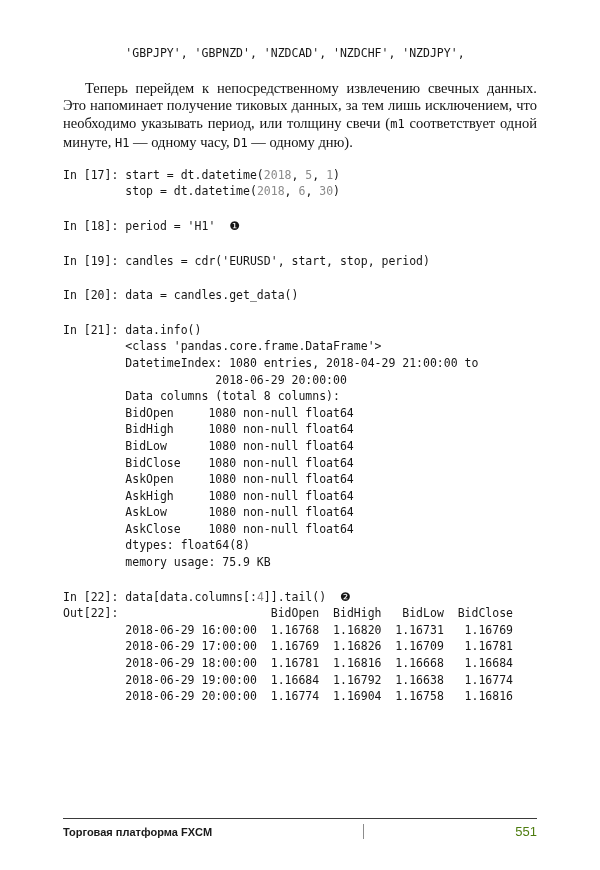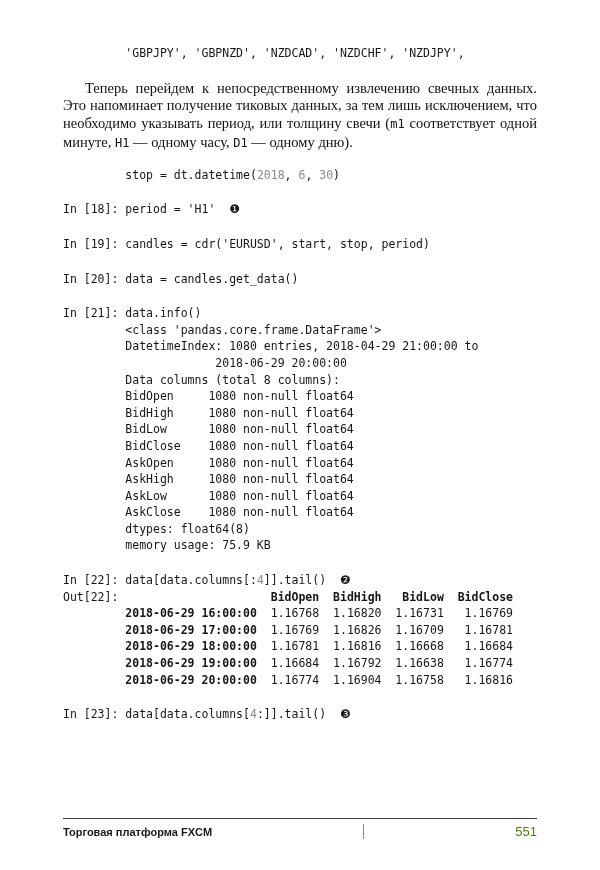--- a/index.html
+++ b/index.html
@@ -12,21 +12,21 @@
   .page { padding:45px 63px 0 63px; }
 
   .code {
     font-family:"DejaVu Sans Mono", monospace;
     font-size:11.5px; line-height:16.6px;
     white-space:pre; color:#161616;
     margin-bottom:18px;
   }
   .cl { min-height:16.6px; }
   .n { color:#8a8a8a; }          
-  .b { font-weight:bold; }       
+  .b { font-weight:normal; }       
   .call {                        
     font-family:"DejaVu Sans", sans-serif;
     font-size:12px;
   }
 
   .para {
     font-size:14.5px; line-height:17.8px;
     text-align:justify; text-indent:22px;
     color:#111; margin:12px 0 14px 0;
   }
@@ -56,27 +56,26 @@
 </style>
 </head>
 <body>
 
 <div class="page">
 
   <div class="code"><div class="cl"><span>         'GBPJPY', 'GBPNZD', 'NZDCAD', 'NZDCHF', 'NZDJPY',</span></div></div>
 
   <p class="para"><span>Теперь перейдем к непосредственному извлечению свечных данных. Это напоминает получение тиковых данных, за тем лишь исключением, что необходимо указывать период, или толщину свечи (</span><span class="mono">m1</span><span> соответствует одной минуте, </span><span class="mono">H1</span><span> — одному часу, </span><span class="mono">D1</span><span> — одному дню).</span></p>
 
-  <div class="code"><div class="cl"><span>         stop = dt.datetime(</span><span class="n">2018</span><span>, </span><span class="n">6</span><span>, </span><span class="n">30</span><span>)</span></div></div>
+  <div class="code"><div class="cl"><span>In [17]: start = dt.datetime(</span><span class="n">2018</span><span>, </span><span class="n">5</span><span>, </span><span class="n">1</span><span>)</span></div><div class="cl"><span>         stop = dt.datetime(</span><span class="n">2018</span><span>, </span><span class="n">6</span><span>, </span><span class="n">30</span><span>)</span></div></div>
   <div class="code"><div class="cl"><span>In [18]: period = 'H1'</span><span>  </span><span class="call">❶</span></div></div>
   <div class="code"><div class="cl"><span>In [19]: candles = cdr('EURUSD', start, stop, period)</span></div></div>
   <div class="code"><div class="cl"><span>In [20]: data = candles.get_data()</span></div></div>
   <div class="code"><div class="cl"><span>In [21]: data.info()</span></div><div class="cl"><span>         &lt;class 'pandas.core.frame.DataFrame'&gt;</span></div><div class="cl"><span>         DatetimeIndex: 1080 entries, 2018-04-29 21:00:00 to</span></div><div class="cl"><span>                      2018-06-29 20:00:00</span></div><div class="cl"><span>         Data columns (total 8 columns):</span></div><div class="cl"><span>         BidOpen     1080 non-null float64</span></div><div class="cl"><span>         BidHigh     1080 non-null float64</span></div><div class="cl"><span>         BidLow      1080 non-null float64</span></div><div class="cl"><span>         BidClose    1080 non-null float64</span></div><div class="cl"><span>         AskOpen     1080 non-null float64</span></div><div class="cl"><span>         AskHigh     1080 non-null float64</span></div><div class="cl"><span>         AskLow      1080 non-null float64</span></div><div class="cl"><span>         AskClose    1080 non-null float64</span></div><div class="cl"><span>         dtypes: float64(8)</span></div><div class="cl"><span>         memory usage: 75.9 KB</span></div></div>
   <div class="code"><div class="cl"><span>In [22]: data[data.columns[:</span><span class="n">4</span><span>]].tail()  </span><span class="call">❷</span></div><div class="cl"><span>Out[22]: </span><span>                     </span><span class="b">BidOpen  BidHigh   BidLow  BidClose</span></div><div class="cl"><span>         </span><span class="b">2018-06-29 16:00:00</span><span>  1.16768  1.16820  1.16731   1.16769</span></div><div class="cl"><span>         </span><span class="b">2018-06-29 17:00:00</span><span>  1.16769  1.16826  1.16709   1.16781</span></div><div class="cl"><span>         </span><span class="b">2018-06-29 18:00:00</span><span>  1.16781  1.16816  1.16668   1.16684</span></div><div class="cl"><span>         </span><span class="b">2018-06-29 19:00:00</span><span>  1.16684  1.16792  1.16638   1.16774</span></div><div class="cl"><span>         </span><span class="b">2018-06-29 20:00:00</span><span>  1.16774  1.16904  1.16758   1.16816</span></div></div>
-  <div class="code"><div class="cl"><span>In [23]: data[data.columns[</span><span class="n">4</span><span>:]].tail()  </span><span class="call">❸</span></div></div>
 
 </div>
 
 <div class="footer">
   <span class="ft-title">Торговая платформа FXCM</span>
   <span class="ft-sep"></span>
   <span class="ft-num">551</span>
 </div>
 
 </body></html>

